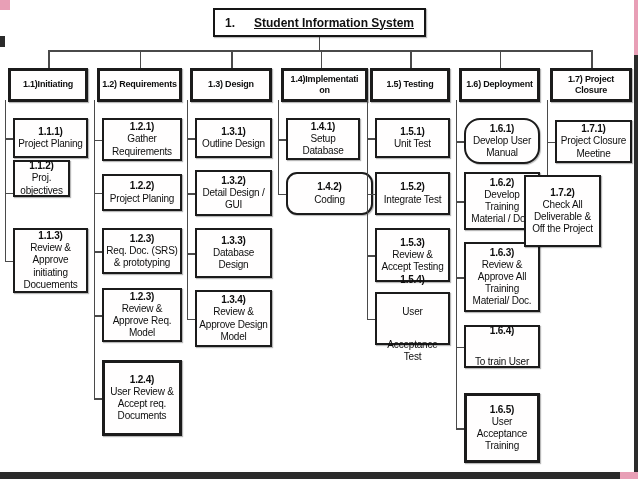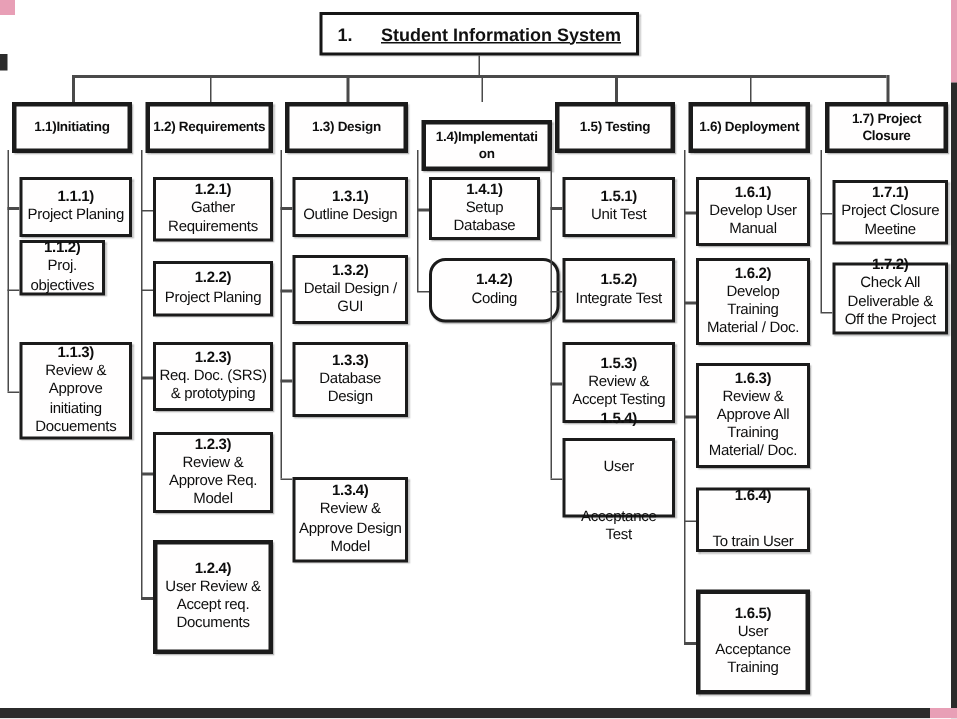--- a/index.html
+++ b/index.html
@@ -113,28 +113,28 @@
       <div class="ln">Detail Design /</div>
       <div class="ln">GUI</div>
     </div>
     <div class="cline" style="left: 186.5px; top: 253px; width: 8.5px; height: 1.5px; background: rgb(74, 74, 74);"></div>
     <div class="box child" style="left: 195px; top: 228px; width: 77px; height: 50px;">
       <div class="num">1.3.3)</div>
       <div class="ln">Database</div>
       <div class="ln">Design</div>
     </div>
     <div class="cline" style="left: 186.5px; top: 318.5px; width: 8.5px; height: 1.5px; background: rgb(74, 74, 74);"></div>
-    <div class="box child" style="left: 195px; top: 290px; width: 77px; height: 57px; margin-top: 28px;">
+    <div class="box child" style="left: 195px; top: 290px; width: 77px; height: 57px;">
       <div class="num">1.3.4)</div>
       <div class="ln">Review &amp;</div>
       <div class="ln">Approve Design</div>
       <div class="ln">Model</div>
     </div>
     <div class="cline" style="left: 320.5px; top: 50px; width: 1.5px; height: 18px; background: rgb(74, 74, 74);"></div>
-    <div class="box header" style="left: 281px; top: 80px; width: 87px; height: 34px;">1.4)Implementati on</div>
+    <div class="box header" style="left: 281px; top: 68px; width: 87px; height: 34px;">1.4)Implementati on</div>
     <div class="cline" style="left: 277.5px; top: 100px; width: 1.5px; height: 93.5px; background: rgb(74, 74, 74);"></div>
     <div class="cline" style="left: 277.5px; top: 139px; width: 8.5px; height: 1.5px; background: rgb(74, 74, 74);"></div>
     <div class="box child" style="left: 286px; top: 118px; width: 74px; height: 42px;">
       <div class="num">1.4.1)</div>
       <div class="ln">Setup Database</div>
     </div>
     <div class="cline" style="left: 277.5px; top: 193.5px; width: 8.5px; height: 1.5px; background: rgb(74, 74, 74);"></div>
     <div class="box child" style="left: 286px; top: 172px; width: 87px; height: 43px; border-radius: 11px;">
       <div class="num">1.4.2)</div>
       <div class="ln">Coding</div>
@@ -161,21 +161,21 @@
     <div class="cline" style="left: 366.5px; top: 318.5px; width: 8.5px; height: 1.5px; background: rgb(74, 74, 74);"></div>
     <div class="box child" style="left: 375px; top: 292px; width: 75px; height: 53px; gap: 20px;">
       <div class="num">1.5.4)</div>
       <div class="ln">User</div>
       <div class="ln">Acceptance Test</div>
     </div>
     <div class="cline" style="left: 499.5px; top: 50px; width: 1.5px; height: 18px; background: rgb(74, 74, 74);"></div>
     <div class="box header" style="left: 459px; top: 68px; width: 81px; height: 34px;">1.6) Deployment</div>
     <div class="cline" style="left: 455.5px; top: 100px; width: 1.5px; height: 328px; background: rgb(74, 74, 74);"></div>
     <div class="cline" style="left: 455.5px; top: 141px; width: 8.5px; height: 1.5px; background: rgb(74, 74, 74);"></div>
-    <div class="box child" style="left: 464px; top: 118px; width: 76px; height: 46px;">
+    <div class="box child" style="left: 464px; top: 118px; width: 76px; height: 46px; border-radius: 16px;">
       <div class="num">1.6.1)</div>
       <div class="ln">Develop User</div>
       <div class="ln">Manual</div>
     </div>
     <div class="cline" style="left: 455.5px; top: 201px; width: 8.5px; height: 1.5px; background: rgb(74, 74, 74);"></div>
     <div class="box child" style="left: 464px; top: 172px; width: 76px; height: 58px;">
       <div class="num">1.6.2)</div>
       <div class="ln">Develop</div>
       <div class="ln">Training</div>
       <div class="ln">Material / Doc.</div>
@@ -203,19 +203,19 @@
     <div class="cline" style="left: 591px; top: 50px; width: 1.5px; height: 18px; background: rgb(74, 74, 74);"></div>
     <div class="box header" style="left: 550px; top: 68px; width: 82px; height: 34px;">1.7) Project Closure</div>
     <div class="cline" style="left: 546.5px; top: 100px; width: 1.5px; height: 107.5px; background: rgb(74, 74, 74);"></div>
     <div class="cline" style="left: 546.5px; top: 141.5px; width: 8.5px; height: 1.5px; background: rgb(74, 74, 74);"></div>
     <div class="box child" style="left: 555px; top: 120px; width: 77px; height: 43px;">
       <div class="num">1.7.1)</div>
       <div class="ln">Project Closure</div>
       <div class="ln">Meetine</div>
     </div>
     <div class="cline" style="left: 546.5px; top: 207.5px; width: 8.5px; height: 1.5px; background: rgb(74, 74, 74);"></div>
-    <div class="box child" style="left: 555px; top: 175px; width: 77px; height: 48px; justify-content: flex-end;">
+    <div class="box child" style="left: 524px; top: 175px; width: 77px; height: 72px;">
       <div class="num">1.7.2)</div>
       <div class="ln">Check All</div>
       <div class="ln">Deliverable &amp;</div>
       <div class="ln">Off the Project</div>
     </div>
   </div>
 
 </body></html>

